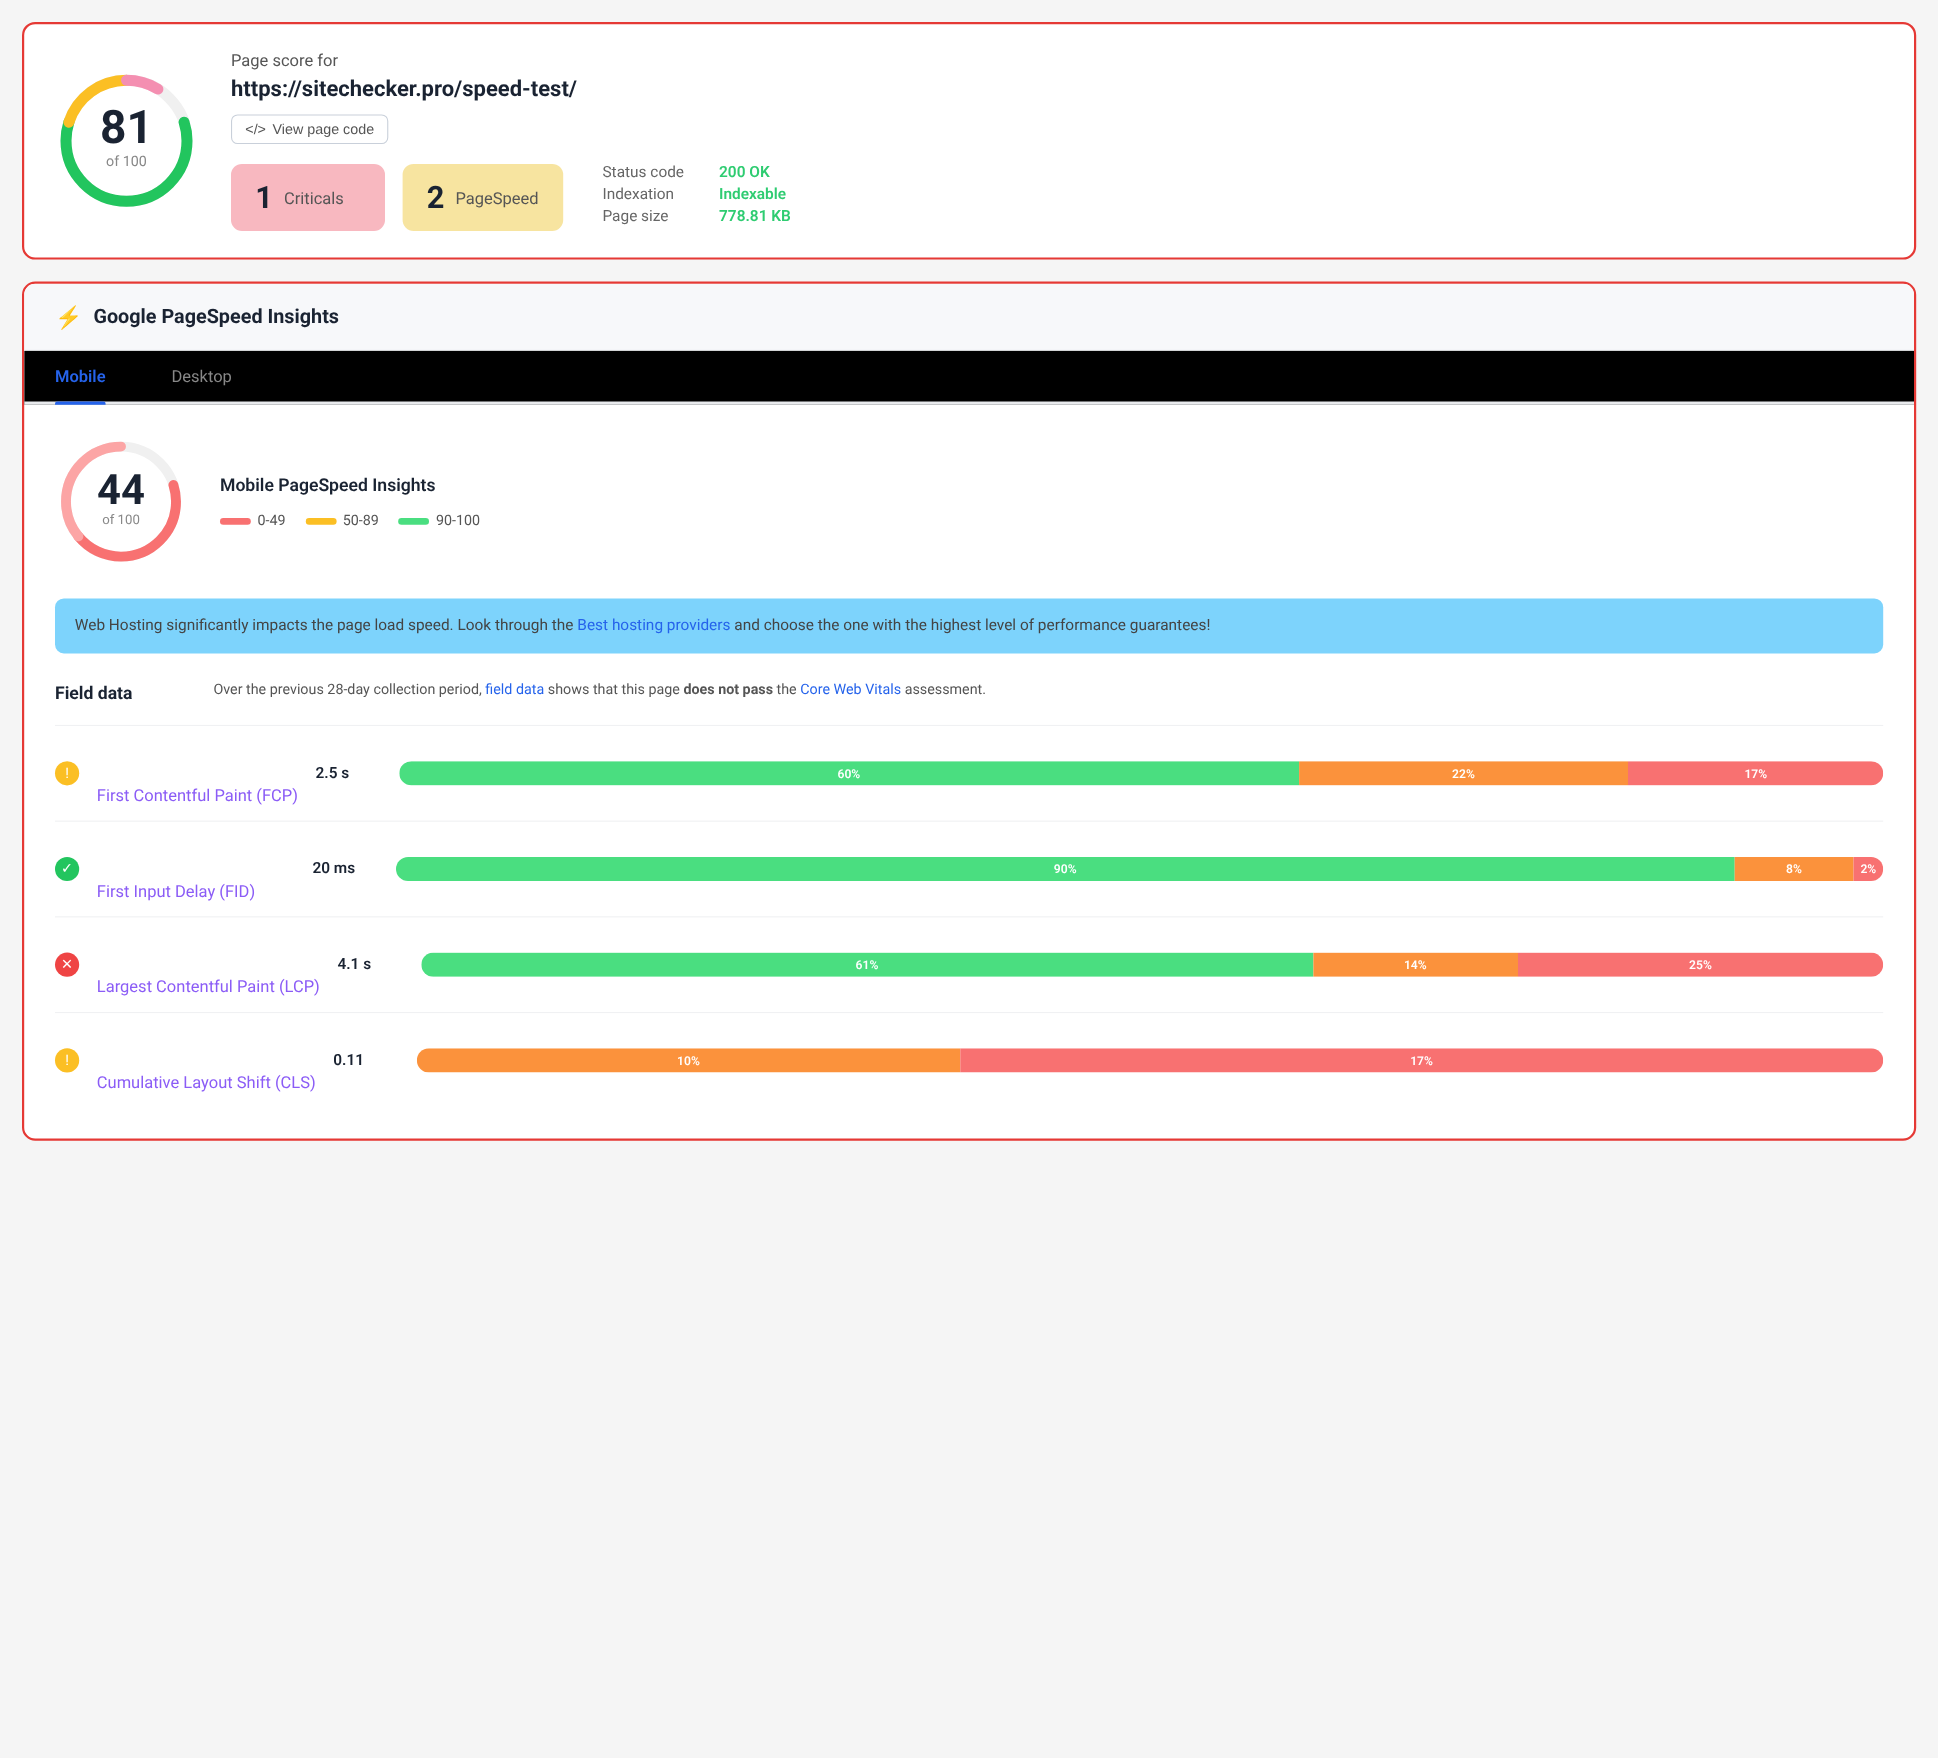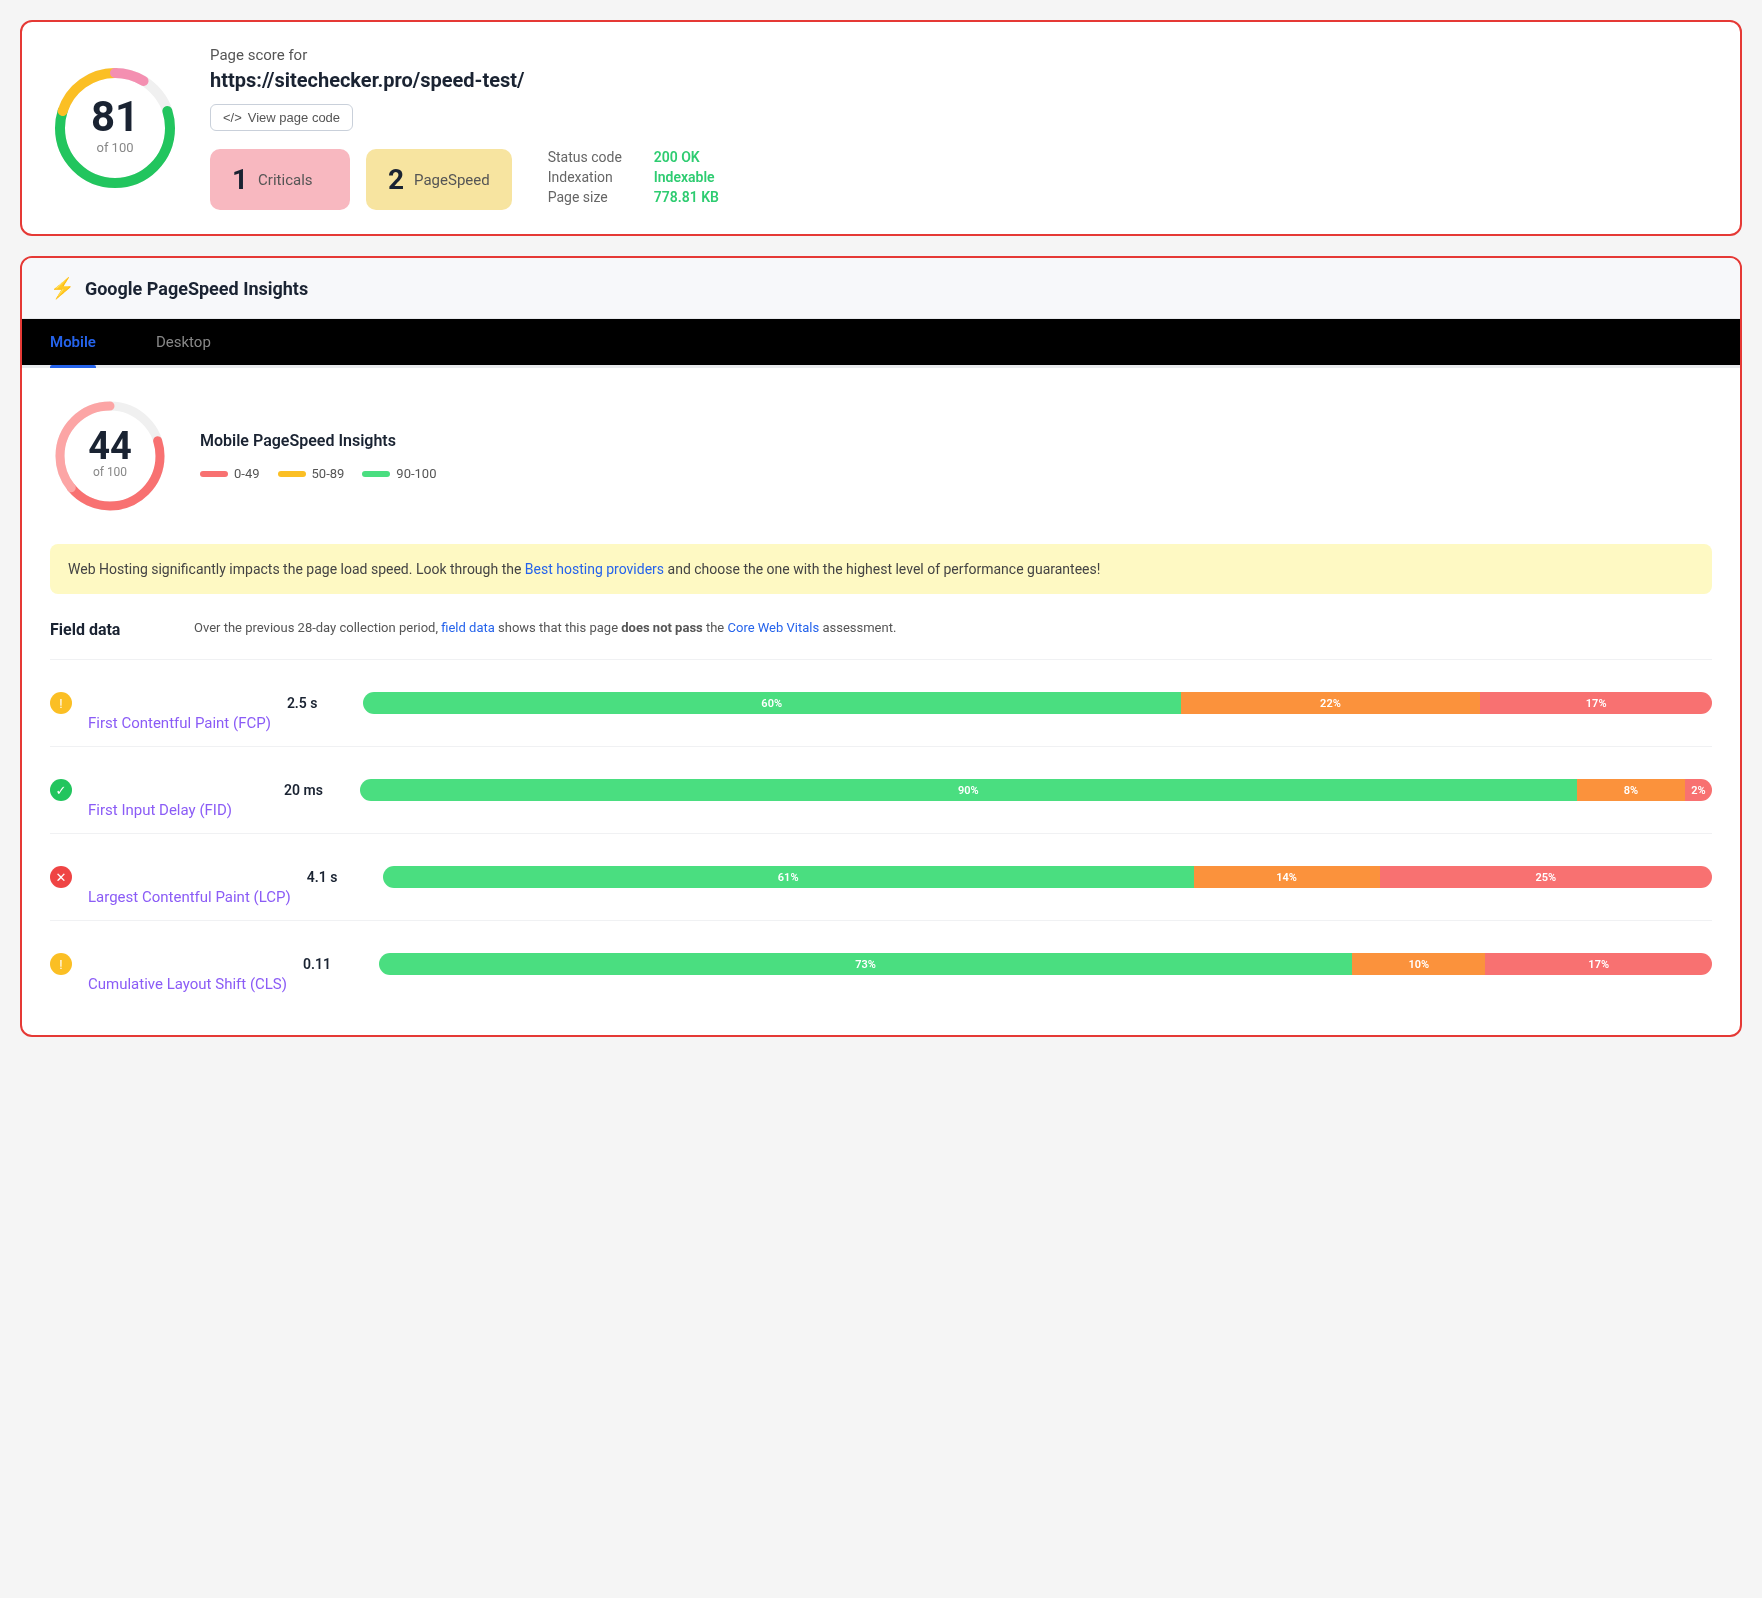--- a/index.html
+++ b/index.html
@@ -251,21 +251,21 @@
     .legend-item {
       display: flex;
       align-items: center;
       gap: 6px;
       font-size: 13px;
       color: #555;
     }
 
     
     .info-box {
-      background: #fef9c3;
+      background: #7dd3fc;
       border-radius: 8px;
       padding: 14px 18px;
       font-size: 14px;
       color: #444;
       line-height: 1.6;
       margin-bottom: 24px;
     }
     .info-box a {
       color: #2563eb;
       text-decoration: none;
@@ -502,21 +502,20 @@
             <div class="pb-segment pb-green" style="flex: 61 1 0%;">61%</div>
             <div class="pb-segment pb-orange" style="flex: 14 1 0%;">14%</div>
             <div class="pb-segment pb-red" style="flex: 25 1 0%;">25%</div>
           </div>
         </div>
         <div class="metric-row">
           <div class="metric-icon warning">!</div>
           <div class="metric-name">Cumulative Layout Shift (CLS)</div>
           <div class="metric-value">0.11</div>
           <div class="progress-bar-container">
-            <div class="pb-segment pb-green" style="flex: 73 1 0%;">73%</div>
             <div class="pb-segment pb-orange" style="flex: 10 1 0%;">10%</div>
             <div class="pb-segment pb-red" style="flex: 17 1 0%;">17%</div>
           </div>
         </div>
       </div>
 
   </div>
 </div>
 
 </body></html>

